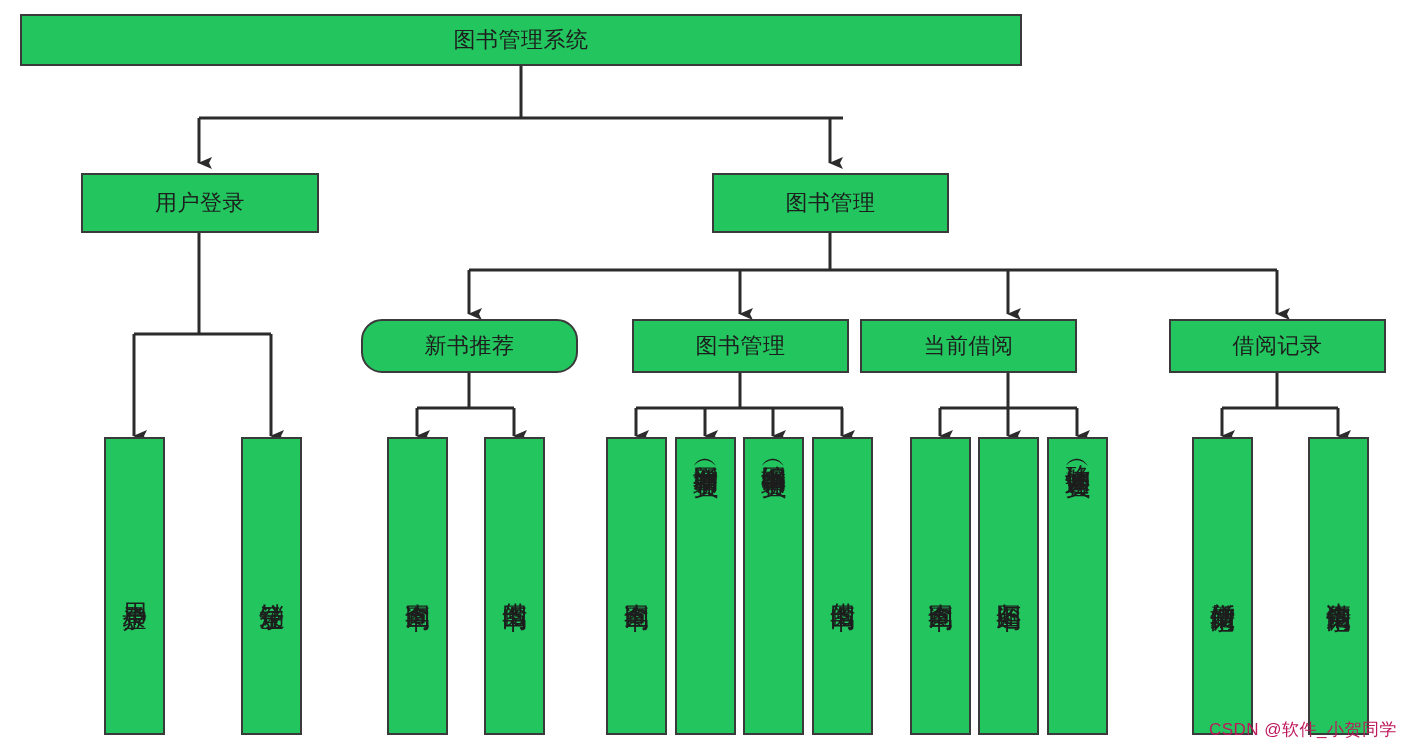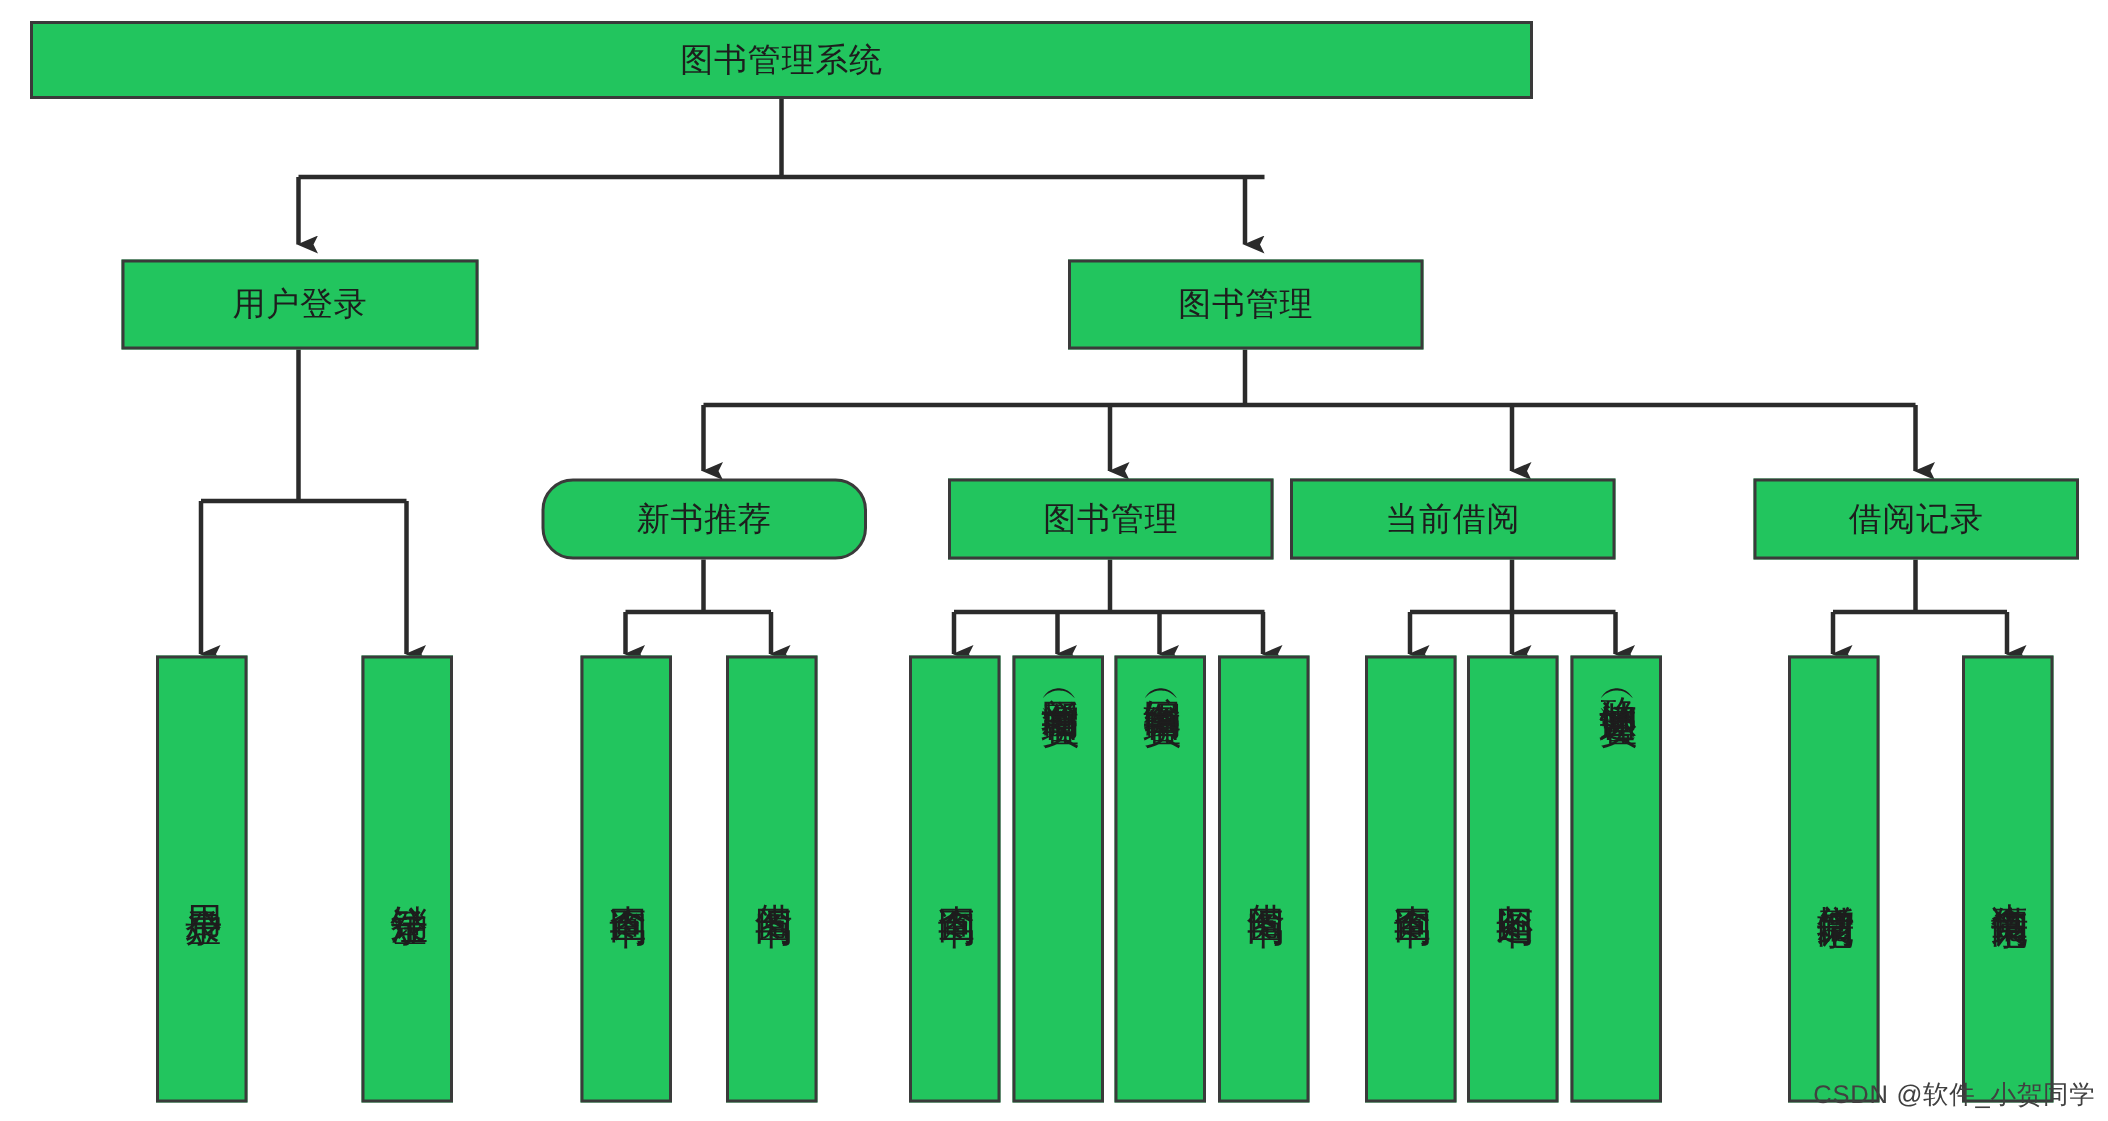--- a/index.html
+++ b/index.html
@@ -59,21 +59,21 @@
   }
   .node.vert.mid {
     align-items: center;
     padding-top: 0;
   }
   .watermark {
     position: absolute;
     right: 8px;
     bottom: 6px;
     font-size: 17px;
-    color: #404040;
+    color: #be185d;
     letter-spacing: 0.5px;
     user-select: none;
   }
 </style>
 </head>
 <body>
 
 <div id="diagram-root">
 
   <svg class="edges" viewBox="0 0 1405 747">

